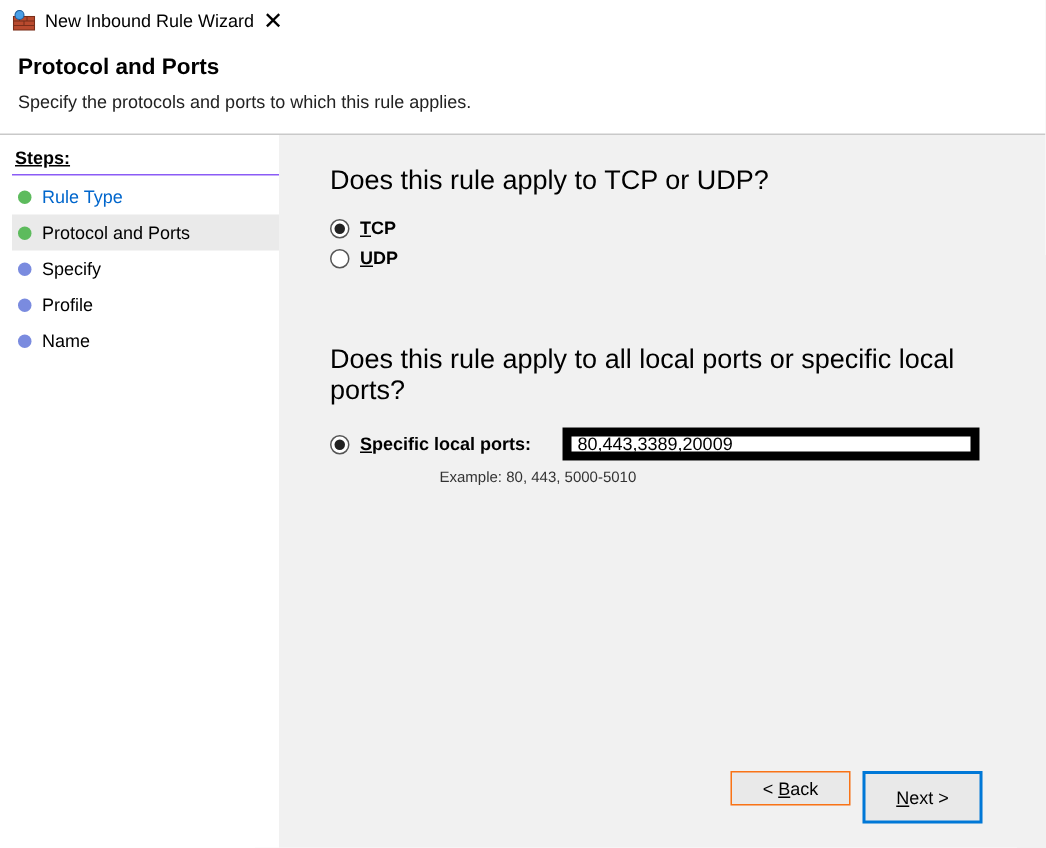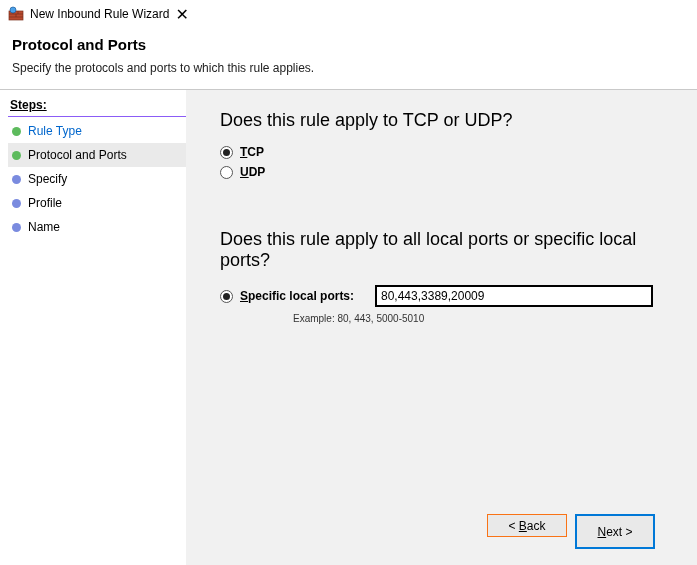--- a/index.html
+++ b/index.html
@@ -96,21 +96,21 @@
     .section-gap { height: 44px; }
     .ports-row {
       display: flex;
       align-items: center;
       gap: 7px;
     }
     .ports-input {
       margin-left: 10px;
       width: 278px;
       height: 22px;
-      border: 2px solid #000000;
+      border: 6px solid #000000;
       background: #fff;
       font-size: 12px;
       padding: 2px 4px;
       outline: none;
       font-family: inherit;
     }
     .ports-label-col { width: 138px; display: flex; align-items: center; gap: 7px; }
     .example {
       font-size: 10px;
       color: #333;

